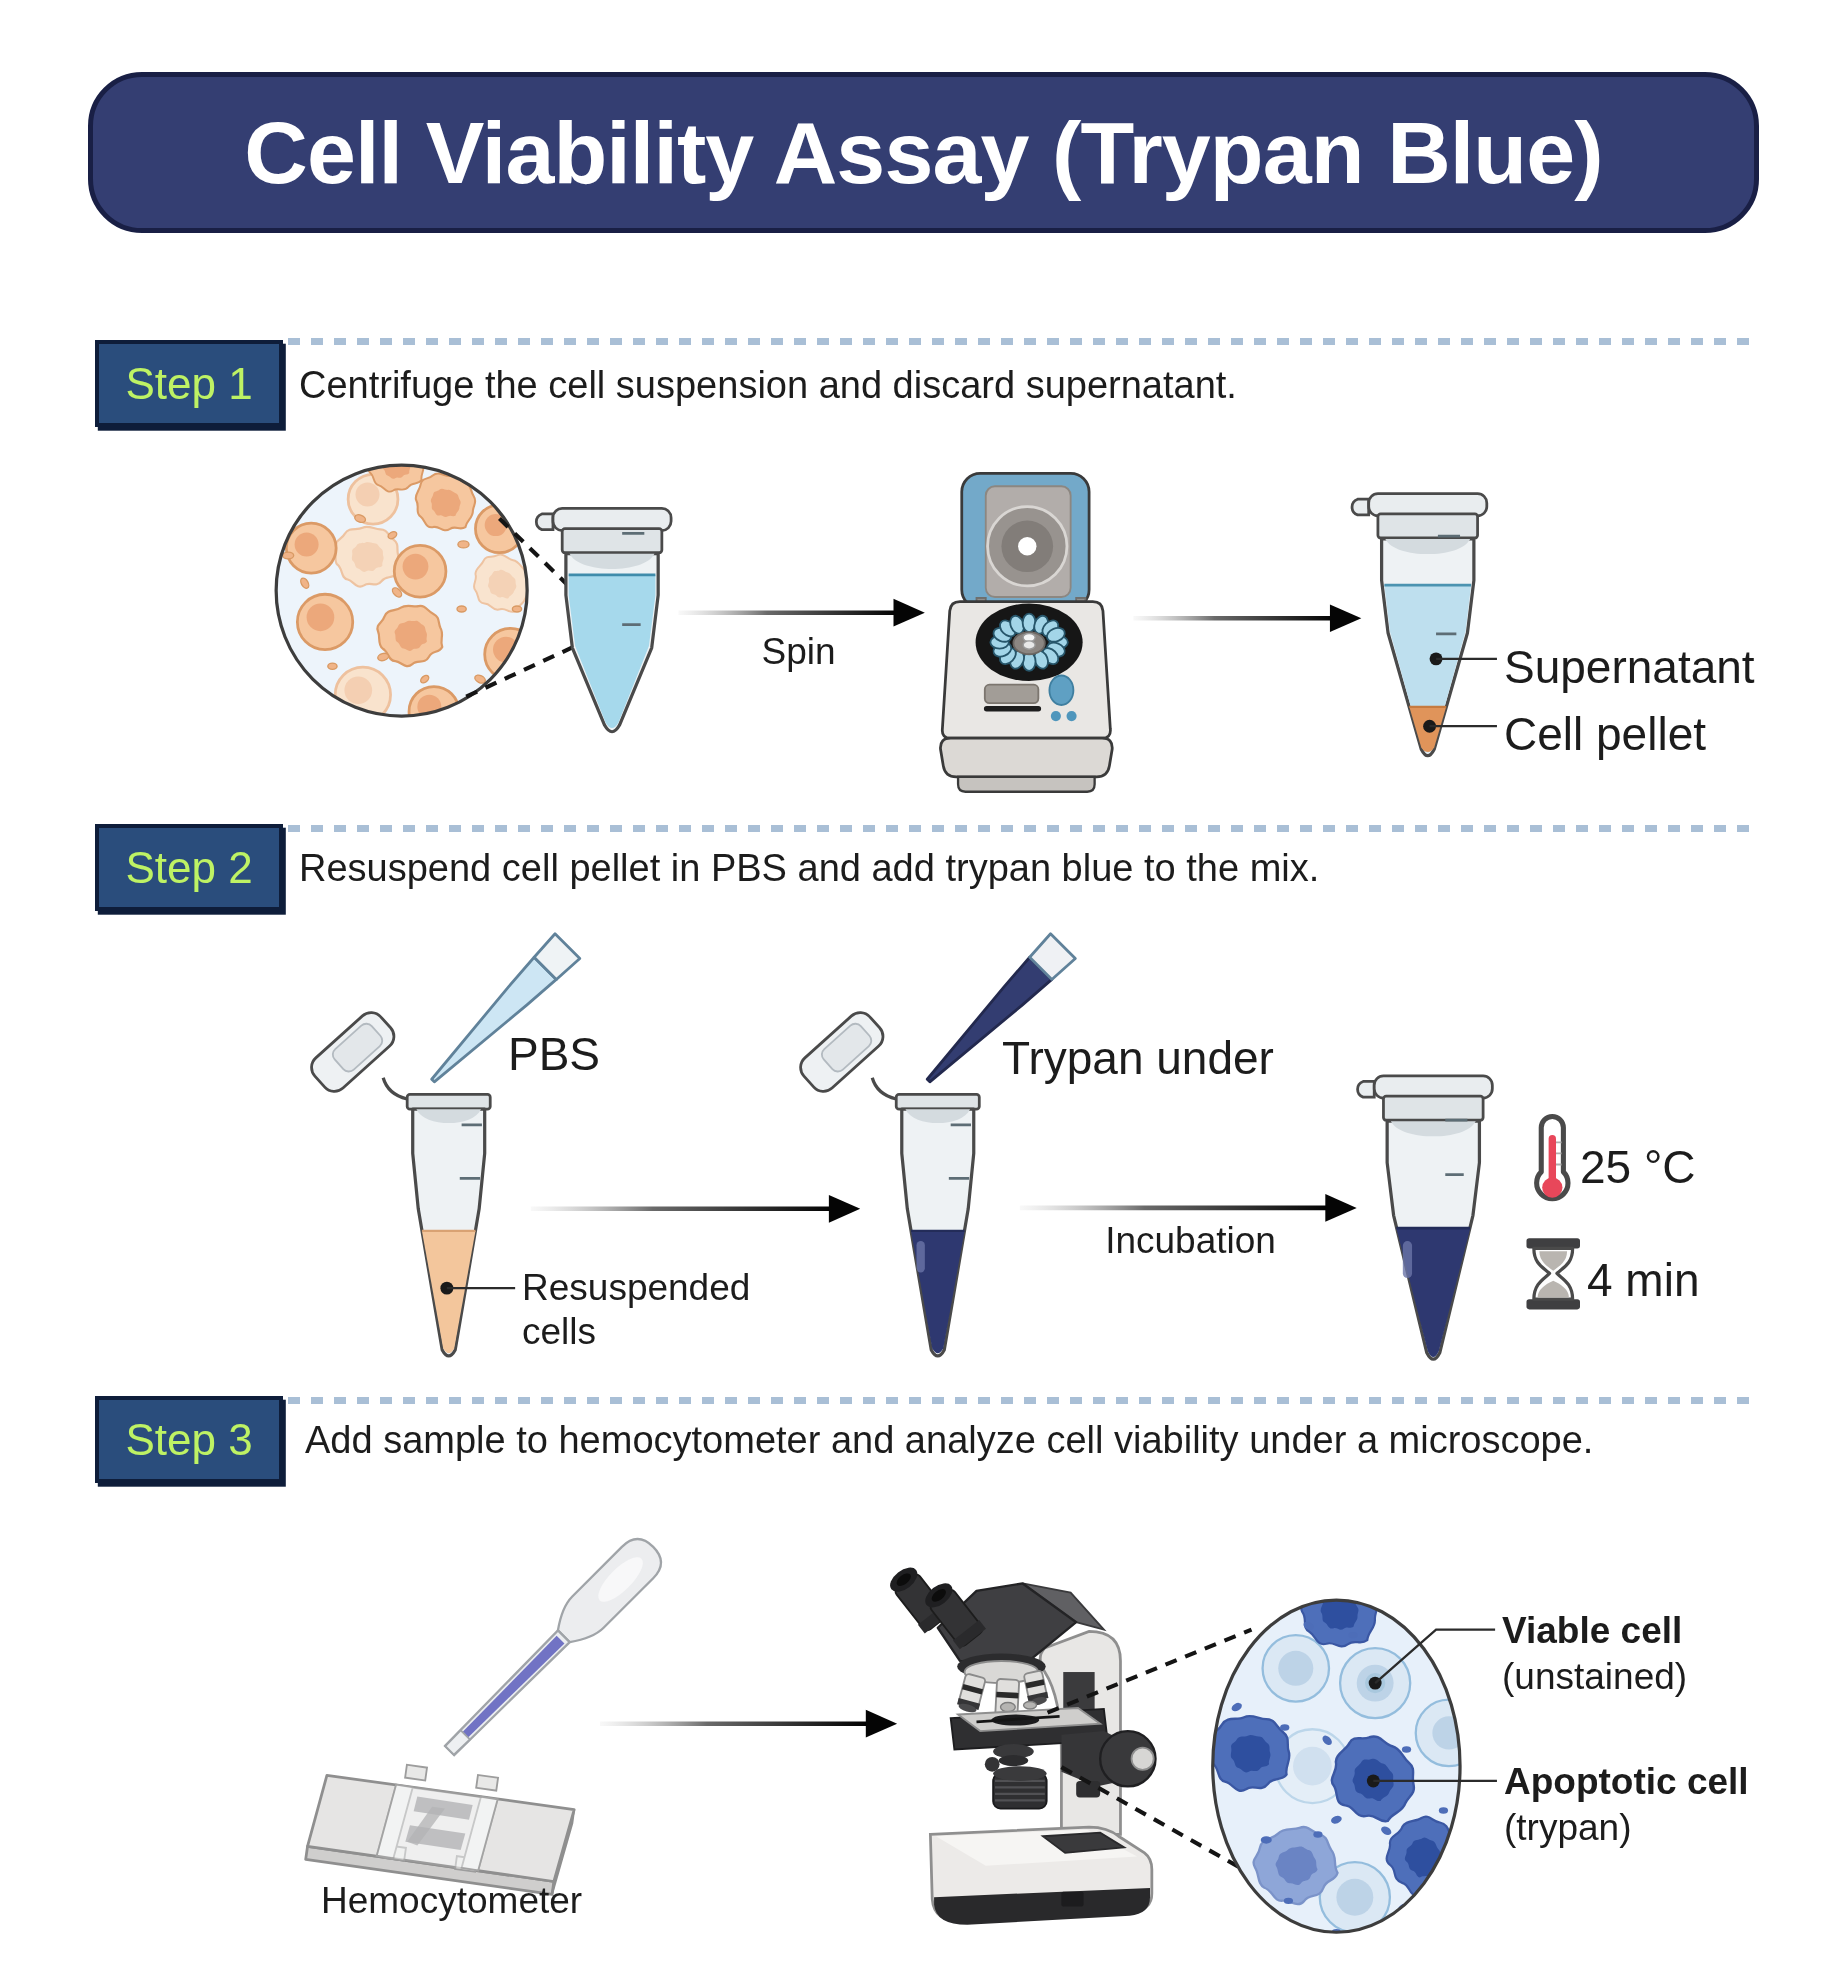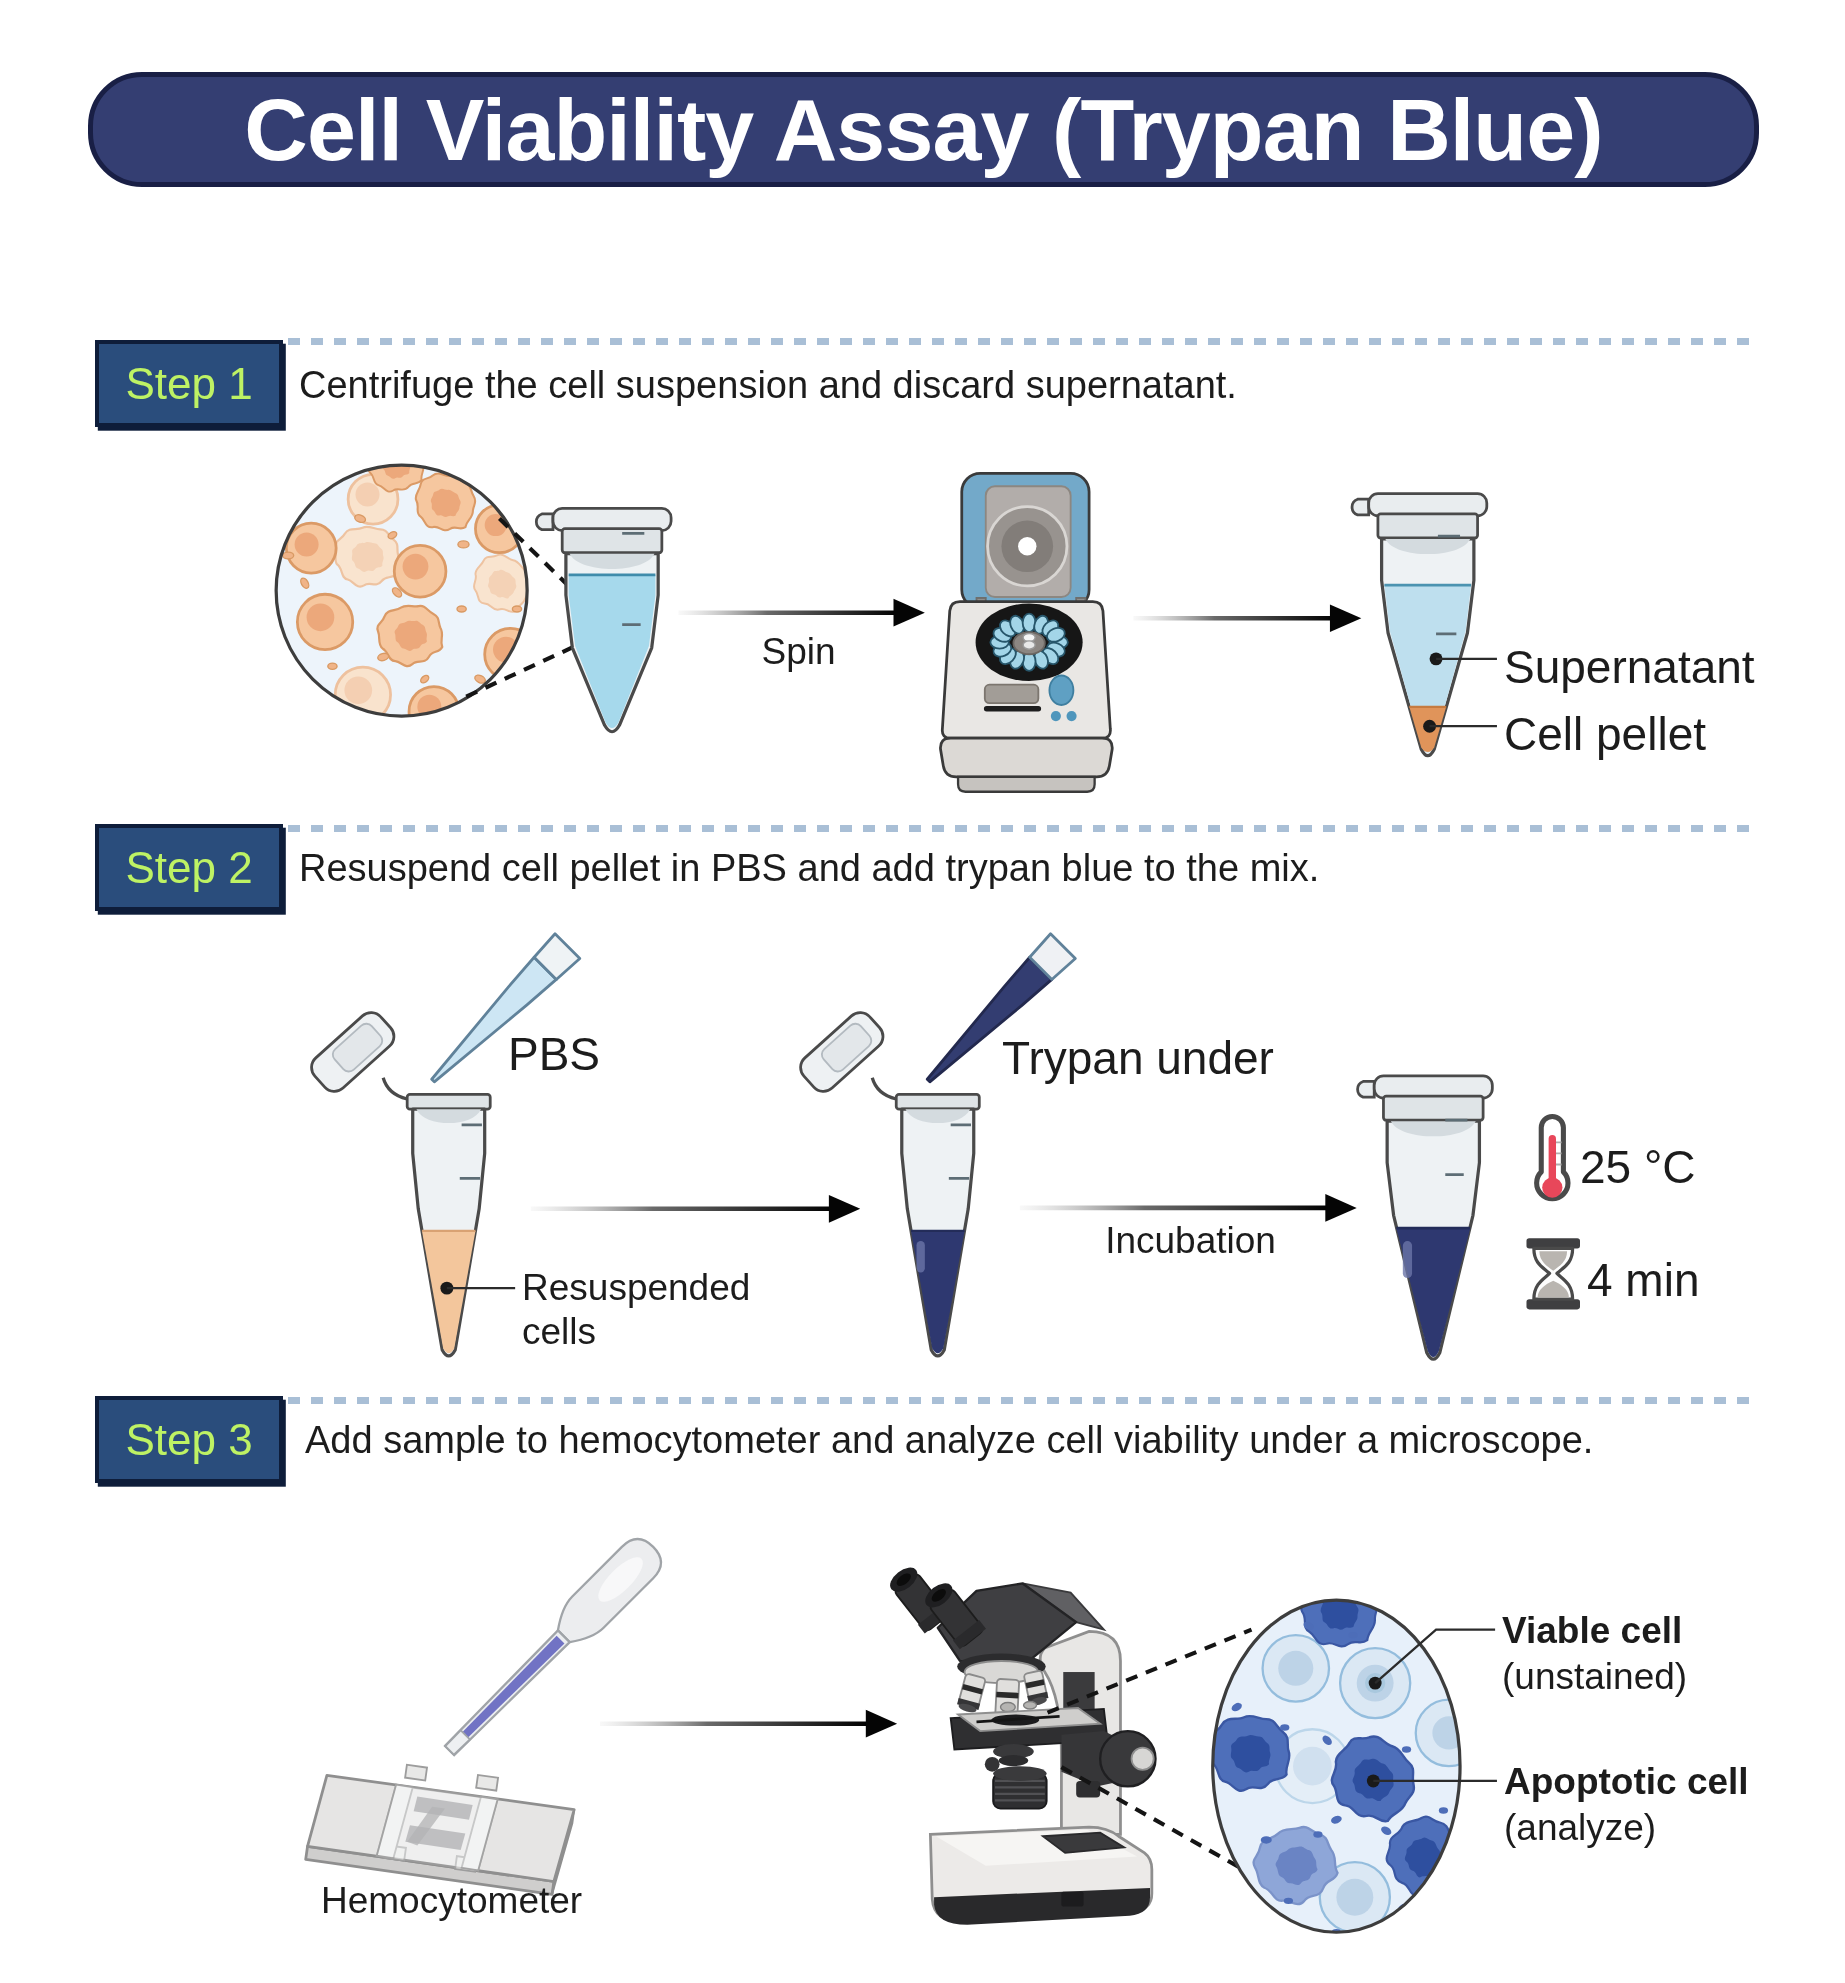--- a/index.html
+++ b/index.html
@@ -2,21 +2,21 @@
 <html style="--title-bg: #343e72; --title-border: #191f45; --badge-bg: #2a4d7c; --badge-border: #0e1d3a; --sep: #a9bfd6; --text: #1c1c1c;font-size:14.8px"><head>
 <meta charset="utf-8">
 <style>
   html,body{margin:0;padding:0;background:#ffffff;}
   .canvas{
     position:relative;width:1846px;height:1983px;background:#ffffff;overflow:hidden;
     font-family:"Liberation Sans","DejaVu Sans",sans-serif;color:var(--text,#1c1c1c);
   }
   .art{position:absolute;left:0;top:0;}
   .title-bar{
-    position:absolute;left:88px;top:72px;width:1671px;height:115px;
+    position:absolute;left:88px;top:72px;width:1671px;height:161px;
     background:var(--title-bg,#343e72);border:5.5px solid var(--title-border,#191f45);
     border-radius:54px;box-sizing:border-box;
     display:flex;align-items:center;justify-content:center;
   }
   .title-bar span{color:#fff;font-size:88px;font-weight:bold;letter-spacing:-0.9px;white-space:nowrap;}
   .badge{
     position:absolute;left:95px;width:188px;height:87px;
     background:var(--badge-bg,#2a4d7c);border:4.6px solid var(--badge-border,#0e1d3a);
     box-sizing:border-box;display:flex;align-items:center;justify-content:center;
     box-shadow:2.8px 3.7px 0 var(--badge-border,#0e1d3a);
@@ -502,16 +502,16 @@
 
   <div class="sep" style="top:1397px"></div>
   <div class="badge" style="top:1396px">
     <span>Step 3</span>
   </div>
   <div class="desc" style="left:305px;top:1419px">Add sample to hemocytometer and analyze cell viability under a microscope.</div>
   <div class="lbl" style="left:321px;top:1880px;width:249px;text-align:center;font-size:37px">Hemocytometer</div>
   <div class="lbl b" style="left:1502px;top:1610px">Viable cell</div>
   <div class="lbl" style="left:1502px;top:1656px;font-size:37px">(unstained)</div>
   <div class="lbl b" style="left:1504px;top:1761px">Apoptotic cell</div>
-  <div class="lbl" style="left:1504px;top:1807px;font-size:37px">(analyze)</div>
+  <div class="lbl" style="left:1504px;top:1807px;font-size:37px">(trypan)</div>
 
 </div>
 
 
 </body></html>

